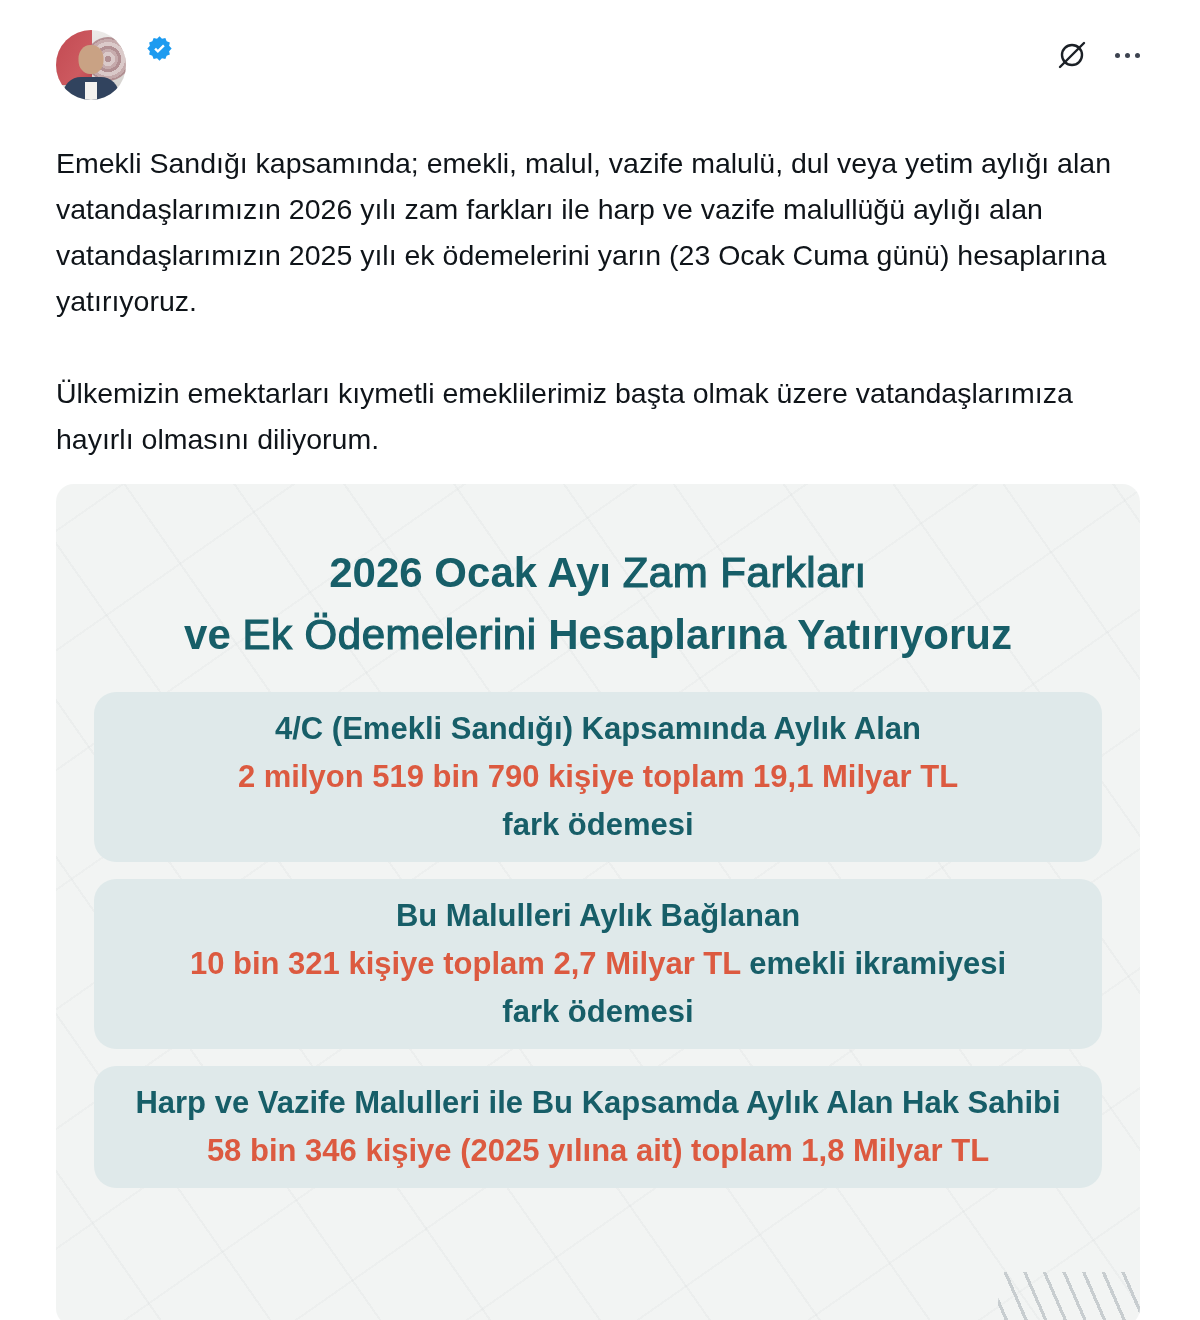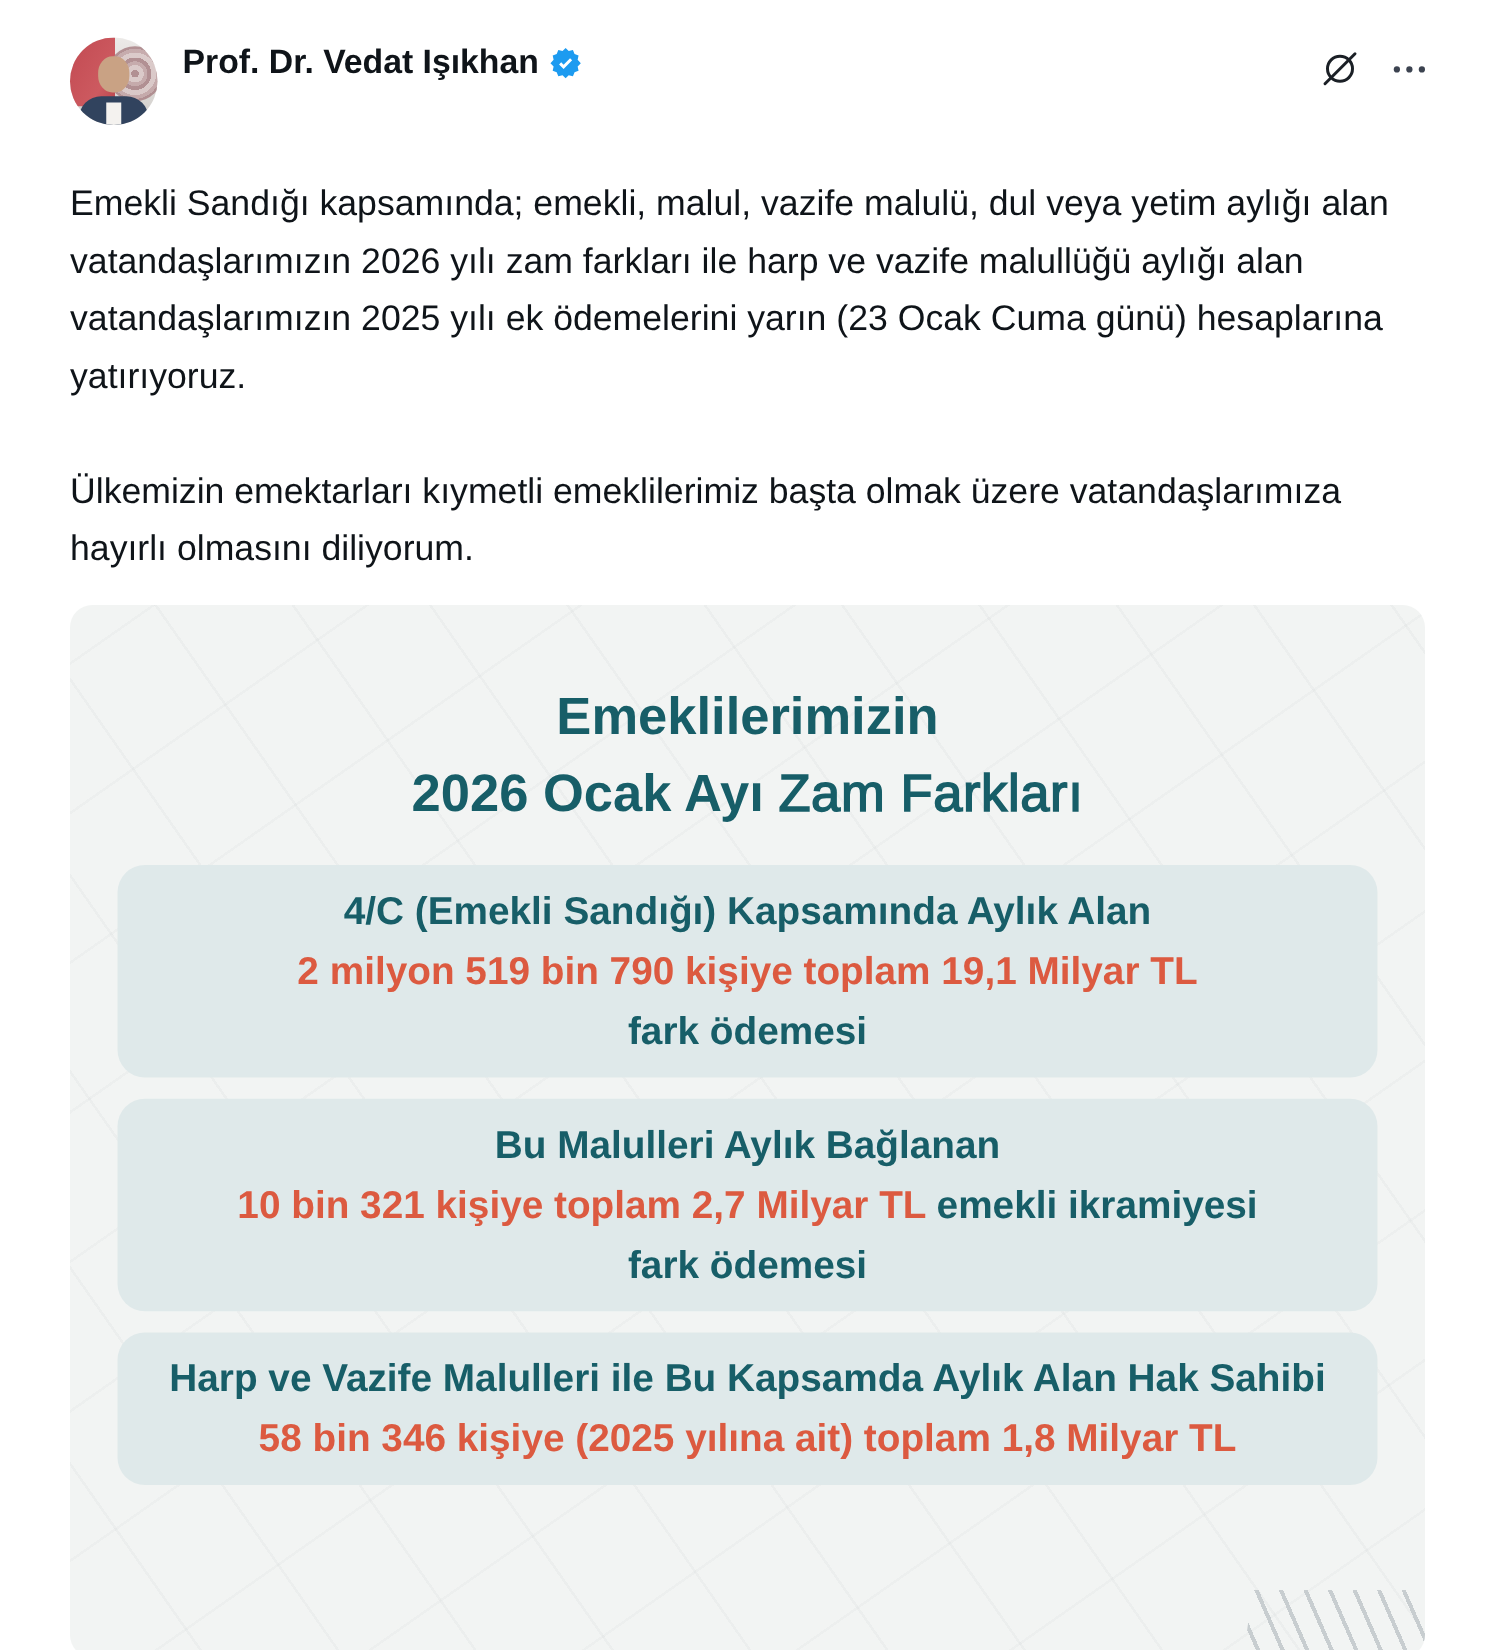--- a/index.html
+++ b/index.html
@@ -79,21 +79,20 @@
     <div class="avatar">
       <div class="av-flag"></div>
       <div class="av-emblem"></div>
       <div class="av-head"></div>
       <div class="av-body"></div>
       <div class="av-shirt"></div>
     </div>
 
     <div class="id-block">
       <div class="name-row">
-        <span class="display-name">Prof. Dr. Vedat Işıkhan</span>
         <svg class="verified" viewBox="0 0 24 24">
           <path fill="#1d9bf0" d="M12 1.2l2.2 2.1 3-.65 1.15 2.85 2.85 1.15-.65 3L22.8 12l-2.25 2.35.65 3-2.85 1.15-1.15 2.85-3-.65L12 22.8l-2.2-2.1-3 .65-1.15-2.85L2.8 17.35l.65-3L1.2 12l2.25-2.35-.65-3L5.65 5.5 6.8 2.65l3 .65z"></path>
           <path fill="#ffffff" d="M10.55 16.1l-3.2-3.2 1.5-1.5 1.7 1.7 4.6-4.6 1.5 1.5z"></path>
         </svg>
       </div>
     </div>
 
     <div class="header-actions">
       <button class="grok-btn" aria-label="Grok">
         <svg width="34" height="34" viewBox="0 0 34 34" fill="none" stroke="#1b2026" stroke-width="2.4" stroke-linecap="round">
@@ -111,22 +110,22 @@
     </div>
   </div>
 
   <div class="tweet-text" id="tweet-body">
       <p>Emekli Sandığı kapsamında; emekli, malul, vazife malulü, dul veya yetim aylığı alan vatandaşlarımızın 2026 yılı zam farkları ile harp ve vazife malullüğü aylığı alan vatandaşlarımızın 2025 yılı ek ödemelerini yarın (23 Ocak Cuma günü) hesaplarına yatırıyoruz.</p>
       <p>Ülkemizin emektarları kıymetli emeklilerimiz başta olmak üzere vatandaşlarımıza hayırlı olmasını diliyorum.</p>
     </div>
 
   <div class="card">
     <div class="card-title" id="card-title">
-        <div><span>Emeklilerimizin</span></div>
         <div><span>2026 Ocak Ayı </span><span class="xbold">Zam Farkları</span></div>
+        <div><span>ve </span><span class="xbold">Ek Ödemelerini</span><span> Hesaplarına Yatırıyoruz</span></div>
       </div>
     <div class="card-boxes" id="card-boxes">
         <div class="info-box">
           <div><span class="seg-teal">4/C (Emekli Sandığı) Kapsamında Aylık Alan</span></div>
           <div><span class="seg-orange">2 milyon 519 bin 790 kişiye toplam 19,1 Milyar TL</span></div>
           <div><span class="seg-teal">fark ödemesi</span></div>
         </div>
         <div class="info-box">
           <div><span class="seg-teal">Bu Malulleri Aylık Bağlanan</span></div>
           <div><span class="seg-orange">10 bin 321 kişiye toplam 2,7 Milyar TL</span><span class="seg-teal"> emekli ikramiyesi</span></div>

